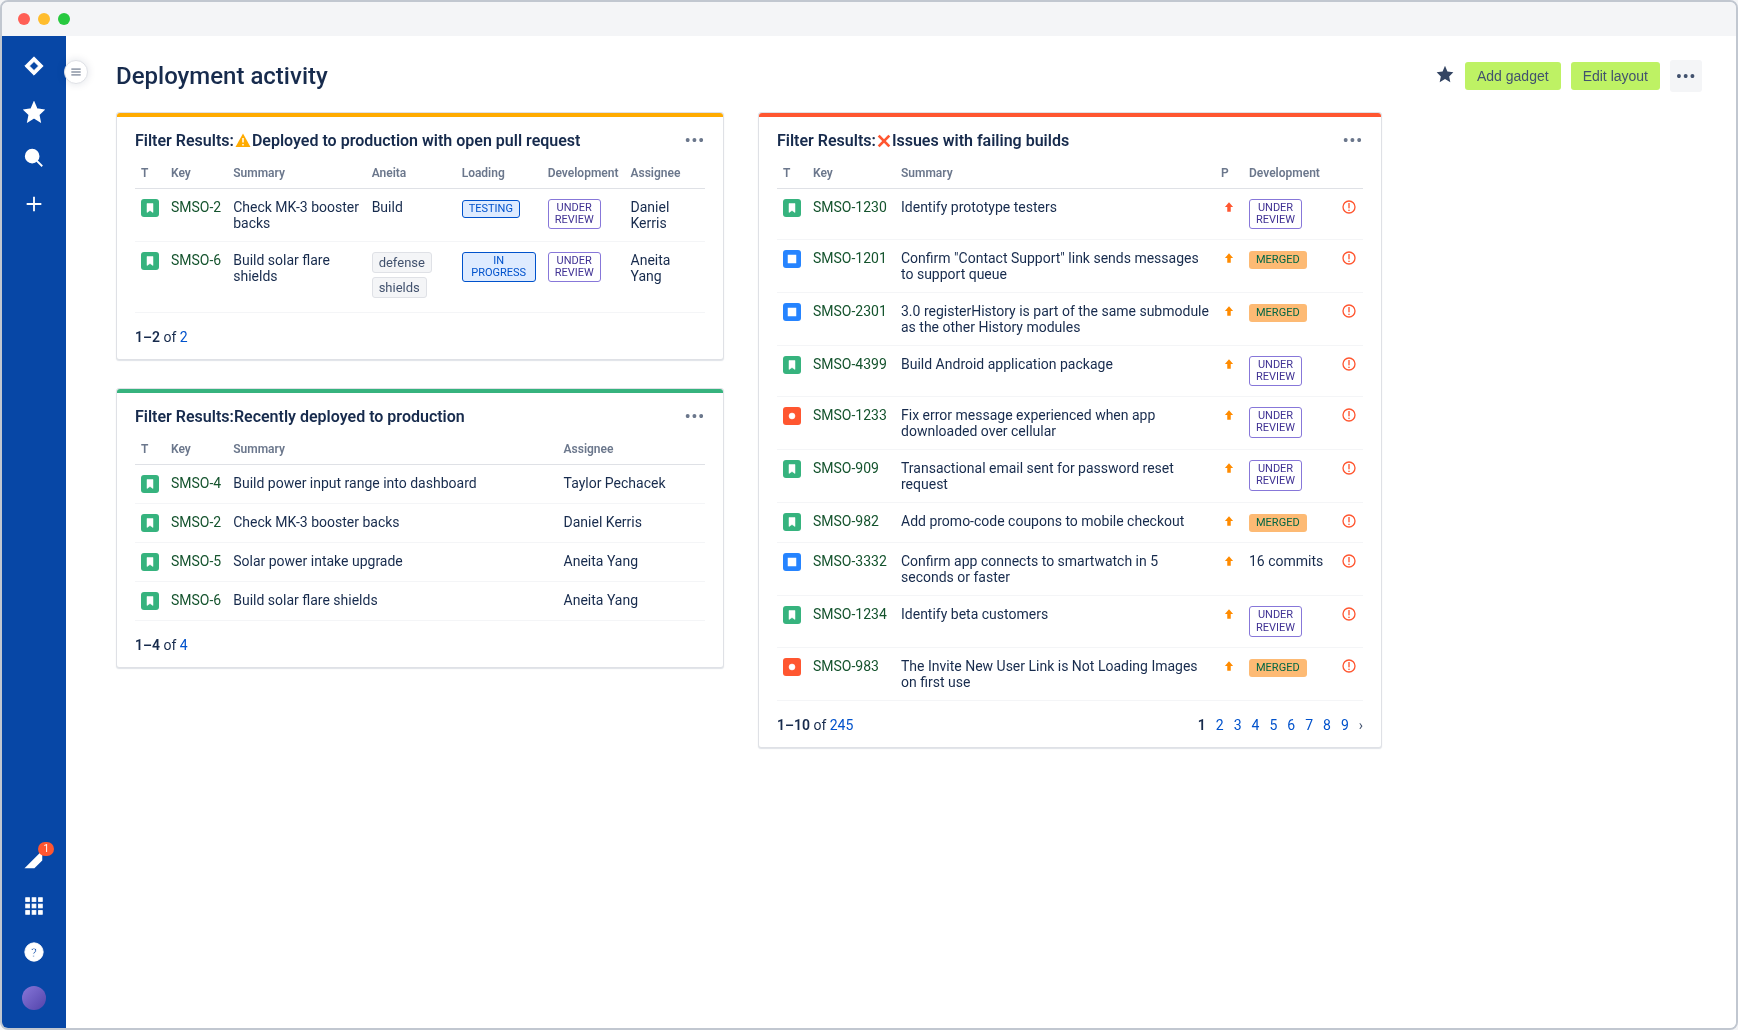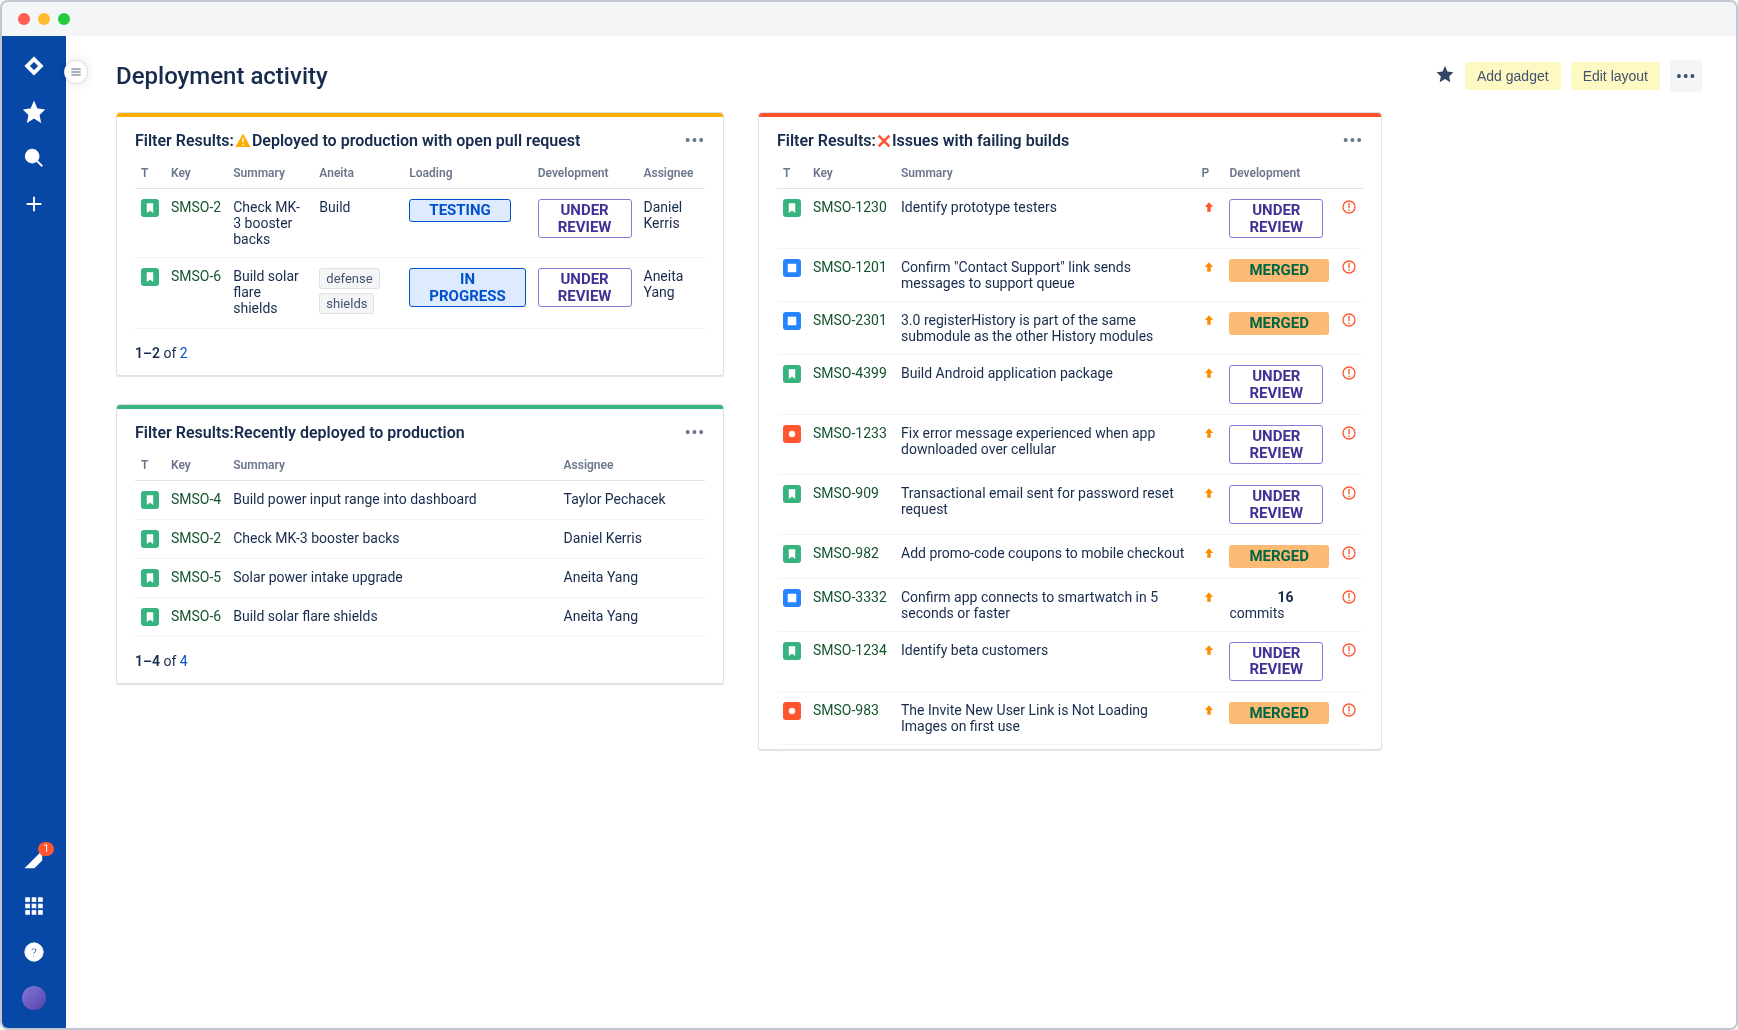--- a/index.html
+++ b/index.html
@@ -83,21 +83,21 @@
 .page-header {
   display: flex;
   align-items: center;
   justify-content: space-between;
   margin-bottom: 20px;
 }
 .page-title { font-size: 24px; font-weight: 500; color: #172b4d; }
 .header-actions { display: flex; align-items: center; gap: 10px; }
 .star-btn { cursor:pointer; color:#344563; }
 .btn {
-  background: #fef9c3;
+  background: #bef264;
   border: none;
   border-radius: 3px;
   padding: 6px 12px;
   font-size: 14px;
   color: #42526e;
   cursor: pointer;
 }
 .more-dots {
   width: 32px; height: 32px;
   display: inline-flex; align-items:center; justify-content:center;
@@ -157,23 +157,23 @@
 }
 .ti-story { background: #36b37e; }
 .ti-task { background: #2684ff; }
 .ti-bug { background: #ff5630; }
 .type-icon svg { width:12px; height:12px; fill:#fff; stroke:#fff; }
 
 .lozenge {
   display: inline-block;
   border: 1px solid;
   border-radius: 3px;
-  padding: 2px 19px;
-  font-size: 15px;
-  font-weight: 700;
+  padding: 2px 6px;
+  font-size: 11px;
+  font-weight: 400;
   line-height: 1.1;
   text-align:center;
 }
 .lz-testing { color:#0052cc; border-color:#0052cc; background:#deebff; }
 .lz-progress { color:#0052cc; border-color:#0052cc; background:#deebff; }
 .lz-review { color:#403294; border-color:#8777d9; background:#fff; }
 .lz-merged { color:#006644; border-color:transparent; background:#fdba74; }
 
 .label-chip {
   display:inline-block;
@@ -200,21 +200,21 @@
   align-items:center;
 }
 .panel-footer .counts strong { font-weight:600; }
 .panel-footer .counts a { color:#0052cc; text-decoration:none; }
 .pager { display:flex; gap:10px; align-items:center; font-size:14px; }
 .pager span { color:#0052cc; cursor:pointer; }
 .pager span.current { color:#172b4d; font-weight:600; }
 .pager .chev { color:#42526e; }
 
 .dev-commits { font-size:14px; color:#172b4d; }
-.dev-commits b { font-weight:700;margin-left:48px; }
+.dev-commits b { font-weight:400; }
 </style>
 </head>
 <body>
 
 <div class="title-bar">
   <div class="title-dot td-red"></div>
   <div class="title-dot td-yellow"></div>
   <div class="title-dot td-green"></div>
 </div>
 
@@ -663,17 +663,34 @@
     <td><span class="lozenge lz-merged">MERGED</span></td>
     <td><span class="err-icon"><svg viewBox="0 0 24 24">
                           <circle cx="12" cy="12" r="9" fill="none" stroke="#ff5630" stroke-width="2"></circle>
                           <rect x="11" y="6" width="2" height="8" fill="#ff5630"></rect>
                           <rect x="11" y="16" width="2" height="2" fill="#ff5630"></rect>
                         </svg></span></td>
                   </tr>
                 </tbody>
             </table>
           </div>
+          <div class="panel-footer">
+            <span class="counts">
+              <strong>1–10</strong> <span>of</span> <a href="#">245</a>
+            </span>
+            <div class="pager" id="pager3">
+                <span class="current">1</span>
+                <span>2</span>
+                <span>3</span>
+                <span>4</span>
+                <span>5</span>
+                <span>6</span>
+                <span>7</span>
+                <span>8</span>
+                <span>9</span>
+                <span class="chev">›</span>
+              </div>
+          </div>
         </section>
       </div>
     </div>
   </main>
 </div>
 
 </body></html>

